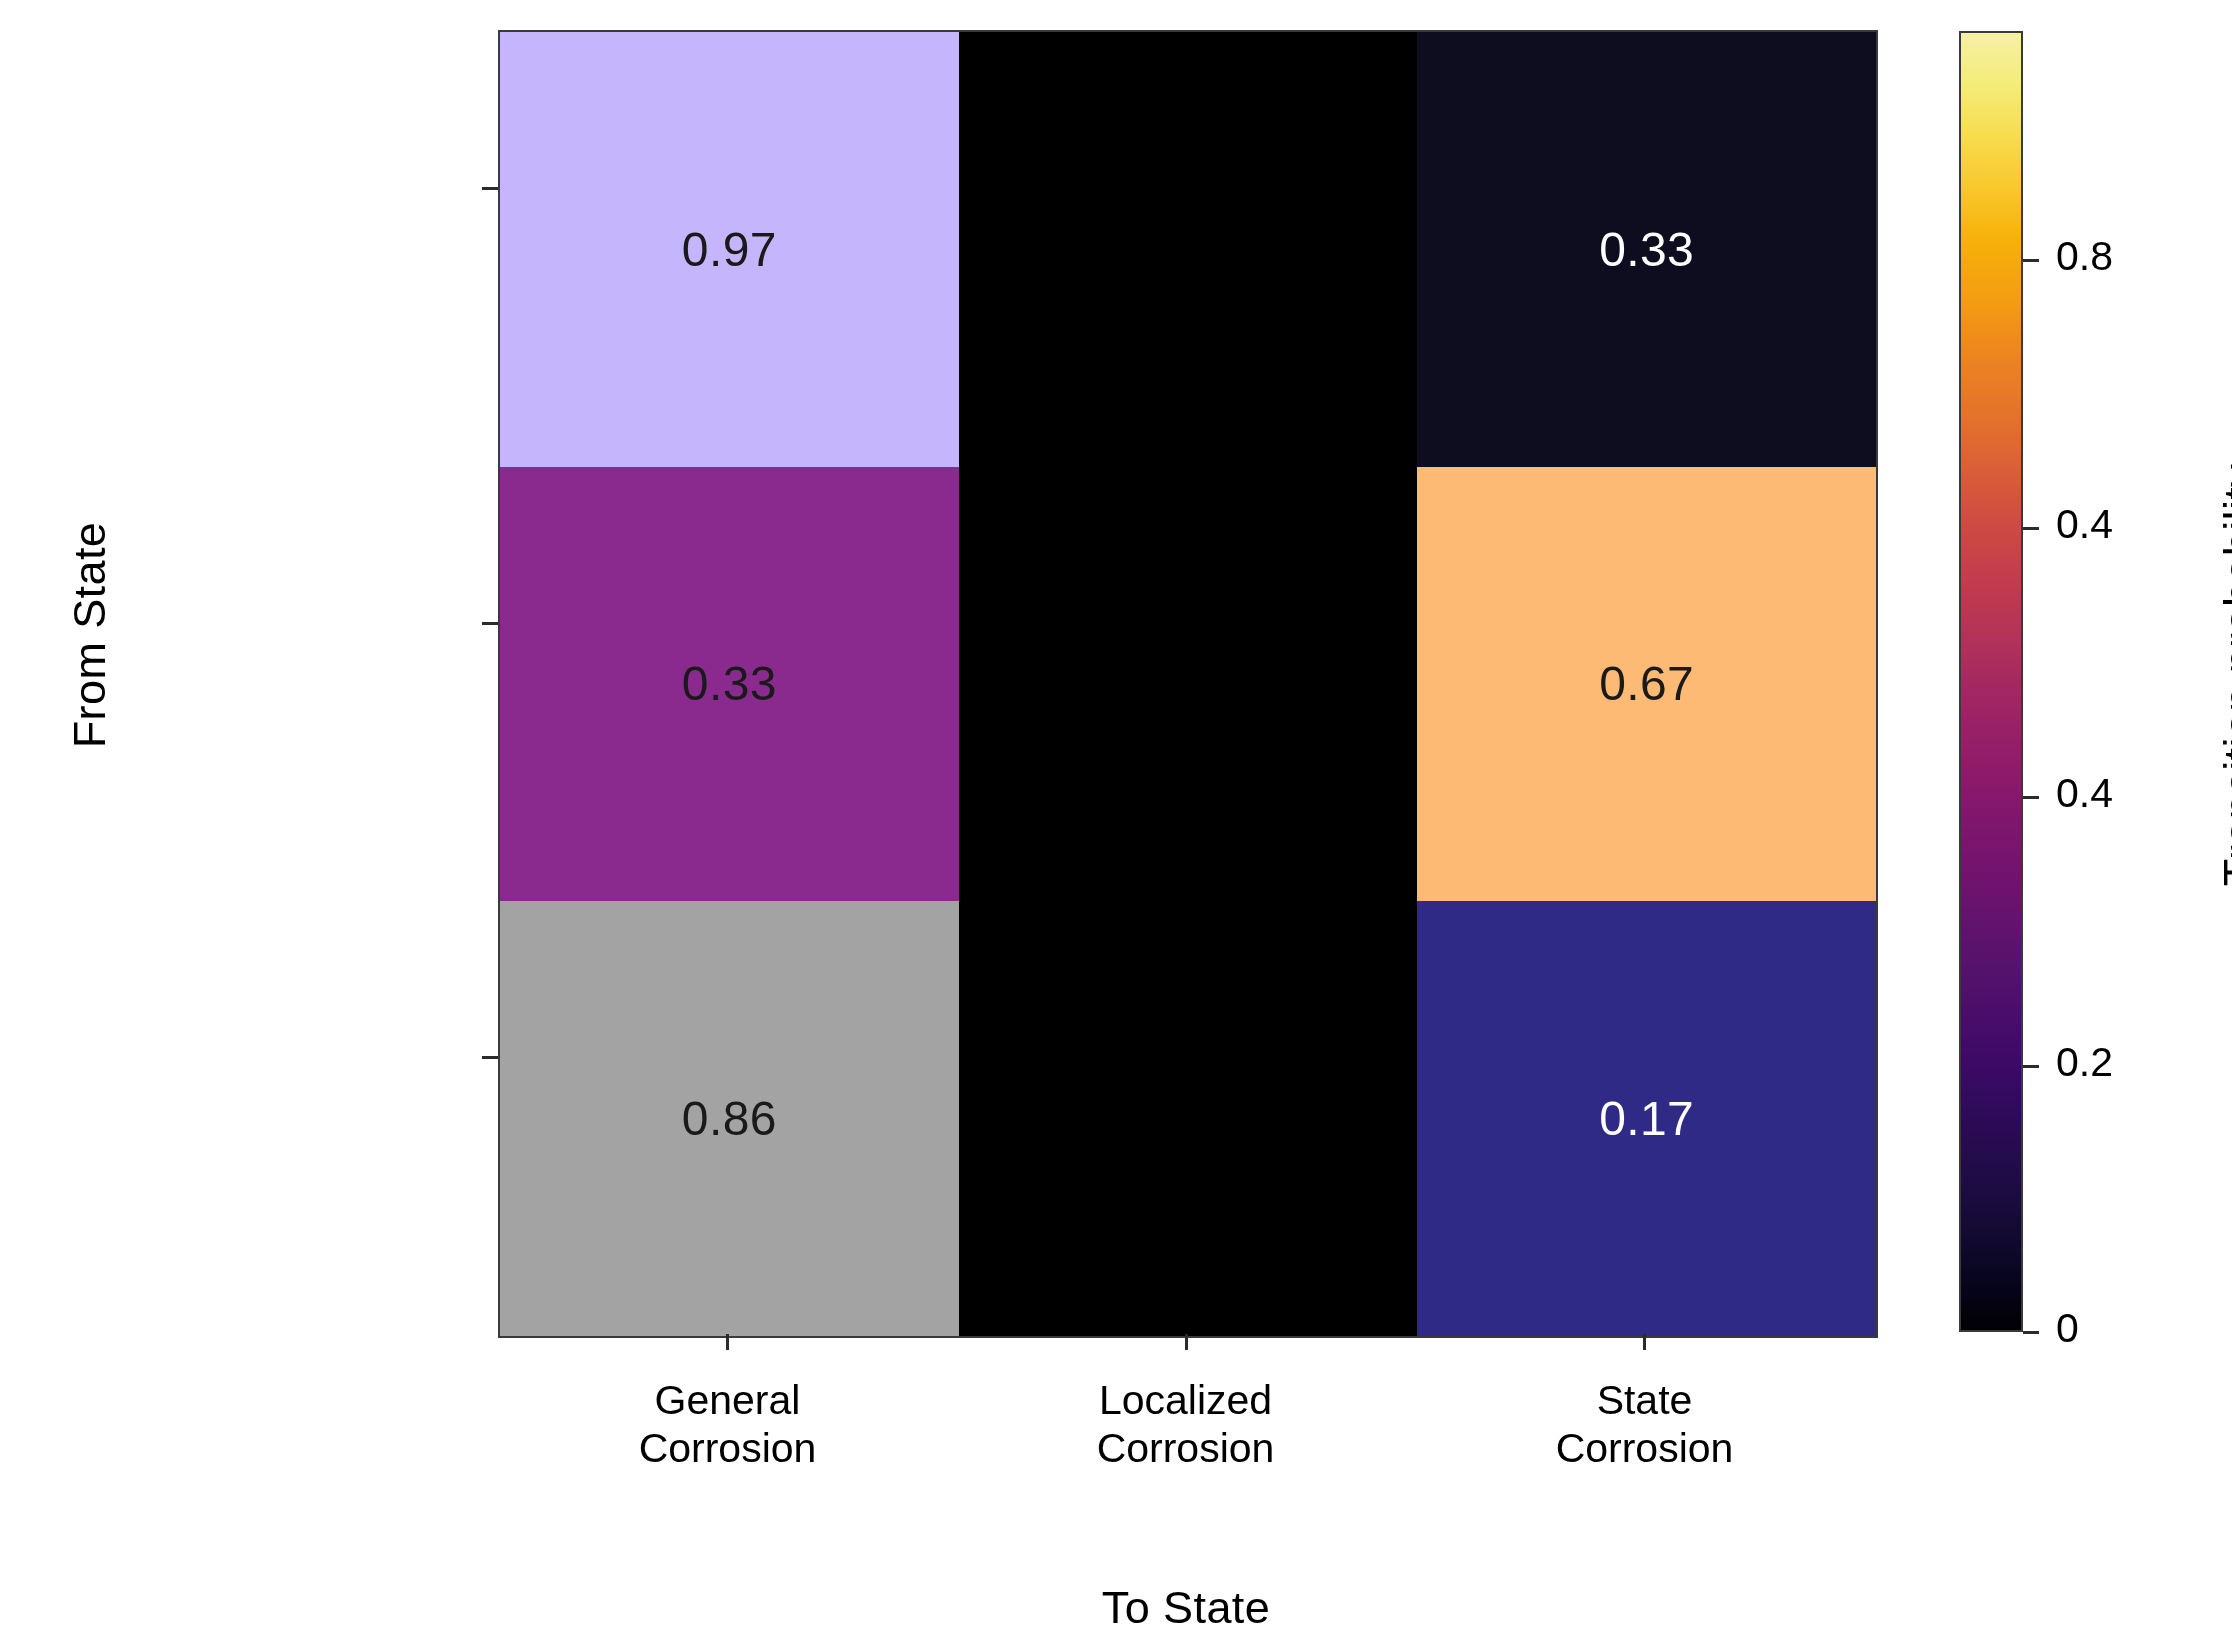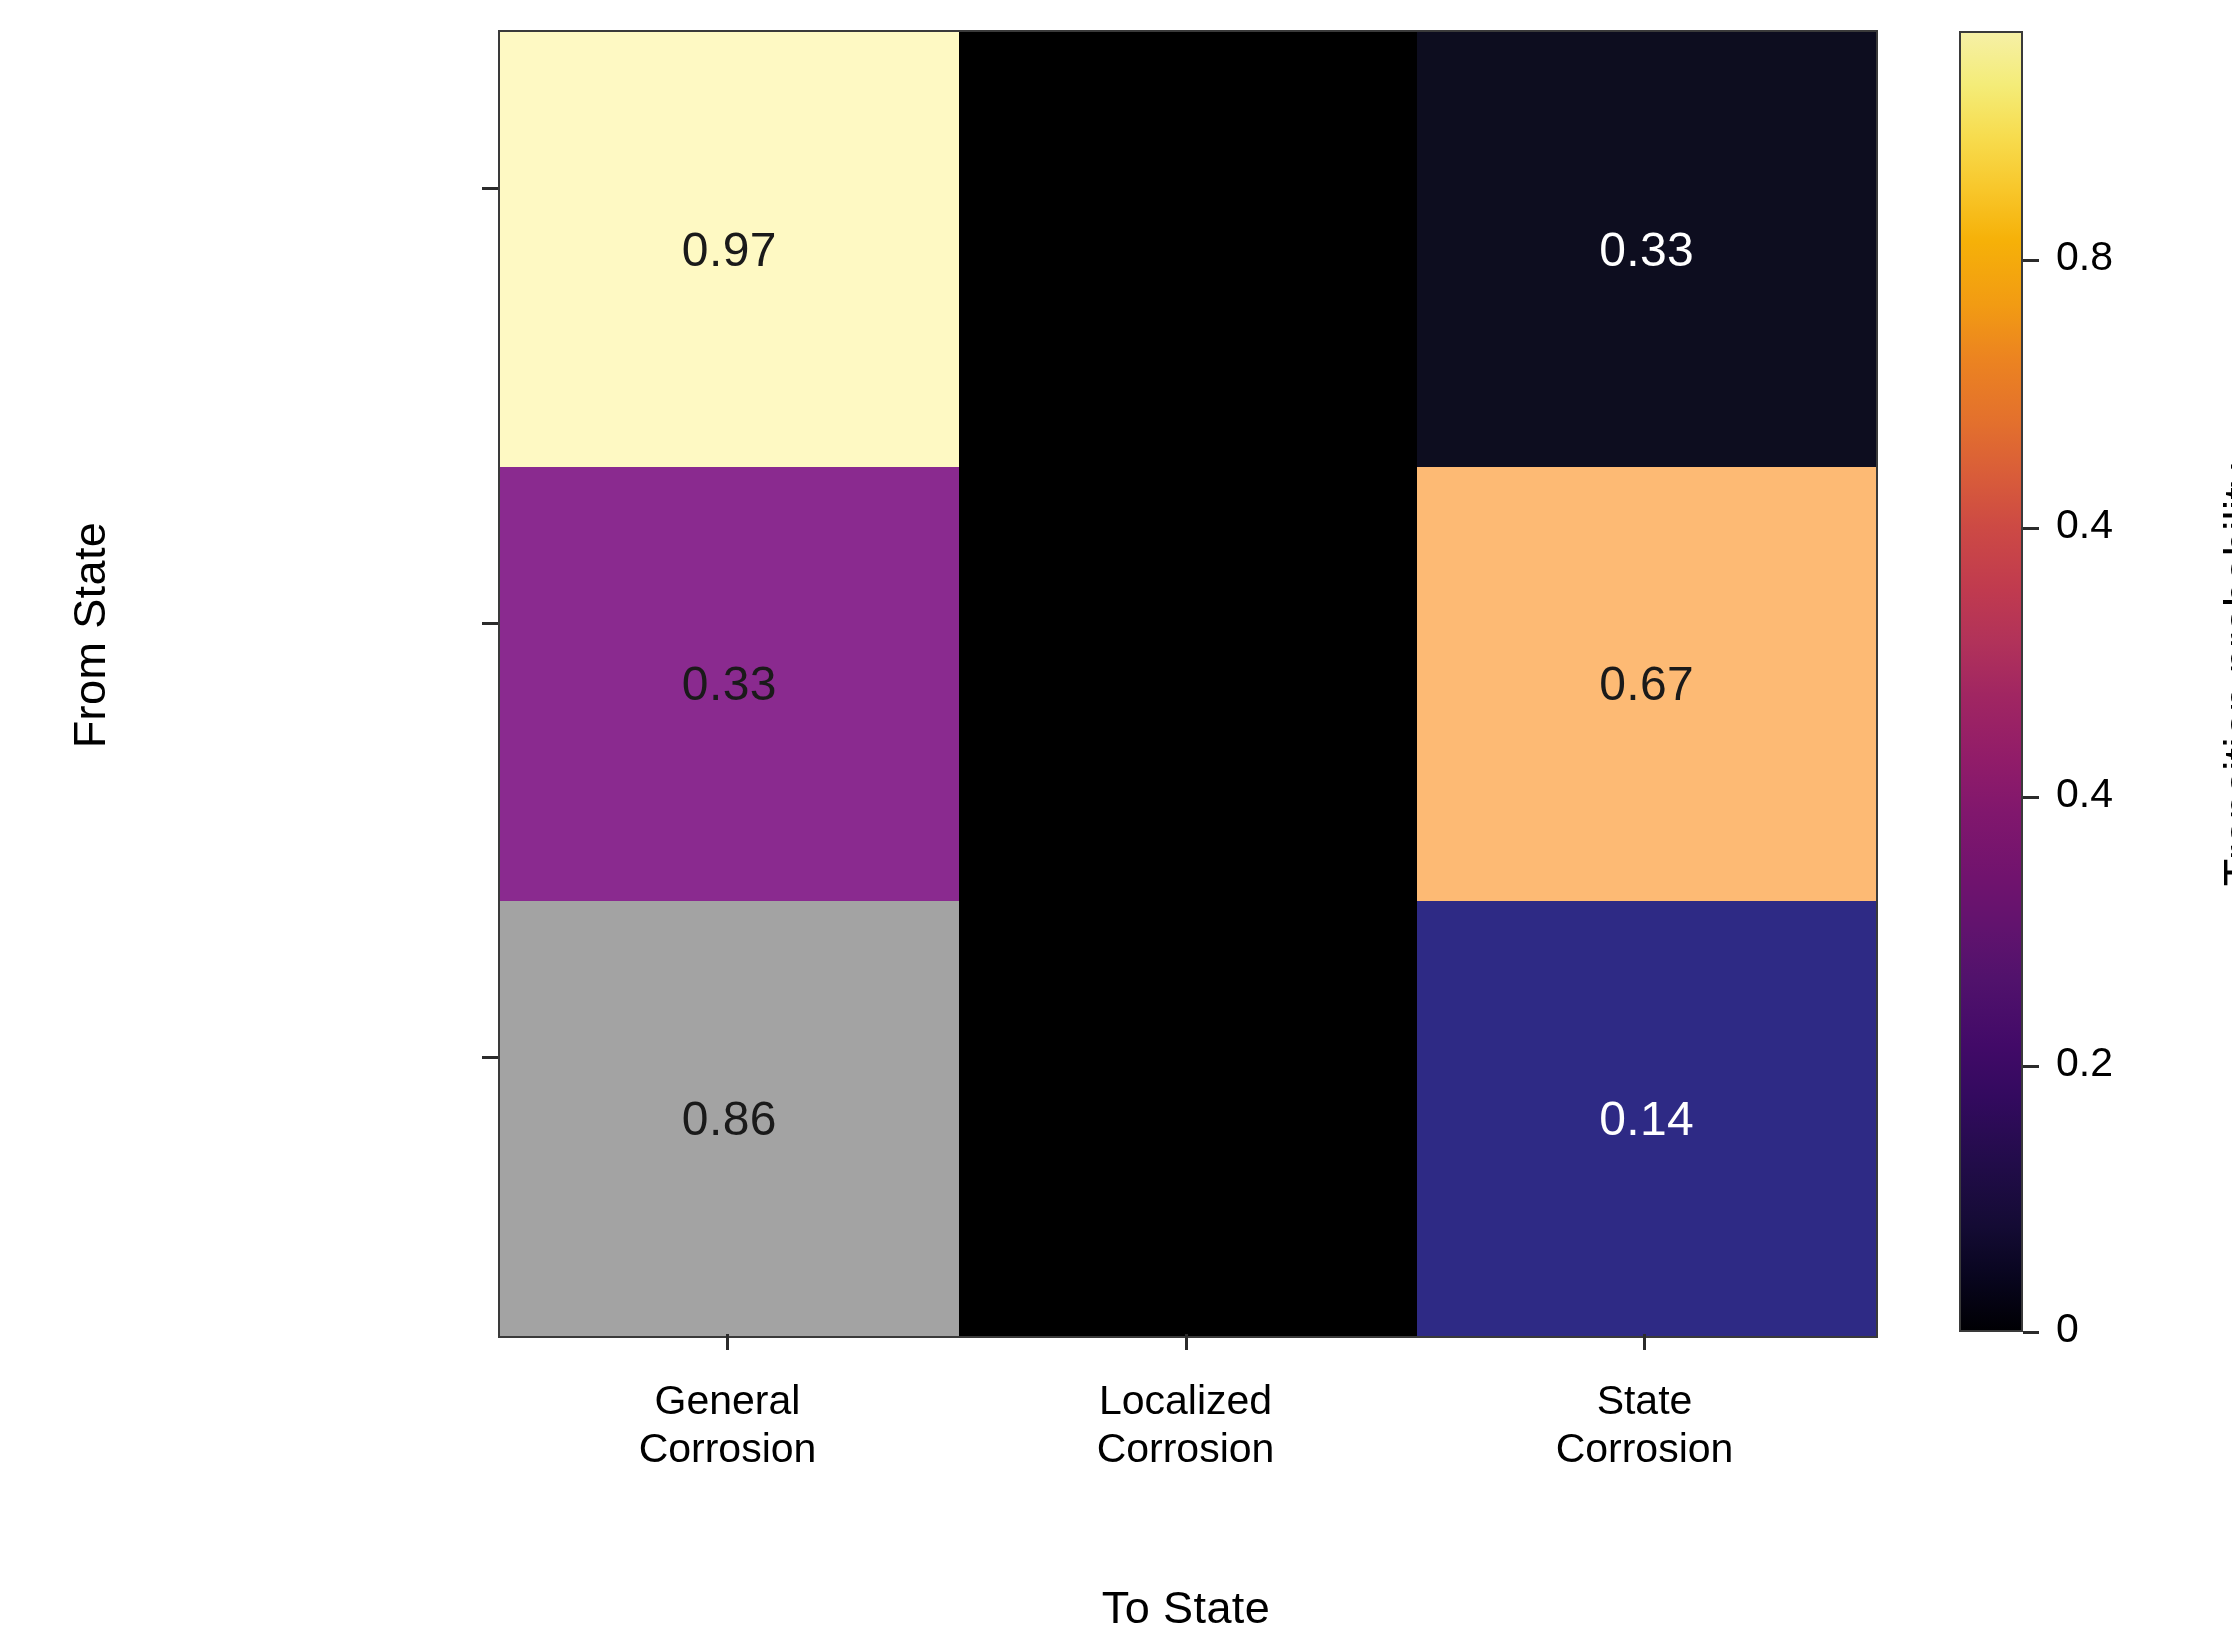--- a/index.html
+++ b/index.html
@@ -181,21 +181,21 @@
 <div id="figure">
 
   <div id="ylabel">From State</div>
 
   <div class="ytickmark" style="left: 482px; top: 187px;"></div>
   <div class="ytickmark" style="left: 482px; top: 622px;"></div>
   <div class="ytickmark" style="left: 482px; top: 1056px;"></div>
 
   <div id="plot">
 
-    <div class="cell" style="background:#fef9c3; color:#1a1a1a;">
+    <div class="cell" style="background:#c4b5fd; color:#1a1a1a;">
       <span>0.97</span>
     </div>
     <div class="cell" style="background:#000000; color:#ffffff;">
       <span></span>
     </div>
     <div class="cell" style="background:#0d0d1f; color:#ffffff;">
       <span>0.33</span>
     </div>
 
     <div class="cell" style="background:#8a2a8f; color:#1a1a1a;">
@@ -208,21 +208,21 @@
       <span>0.67</span>
     </div>
 
     <div class="cell" style="background:#a3a3a3; color:#1a1a1a;">
       <span>0.86</span>
     </div>
     <div class="cell" style="background:#000000; color:#ffffff;">
       <span></span>
     </div>
     <div class="cell" style="background:#2e2a85; color:#ffffff;">
-      <span>0.14</span>
+      <span>0.17</span>
     </div>
 
   </div>
 
   <div class="xtickmark" style="left: 726px;"></div>
   <div class="xtickmark" style="left: 1185px;"></div>
   <div class="xtickmark" style="left: 1643px;"></div>
 
   <div class="xtick" style="left: 498px;">
     <span>General</span>

